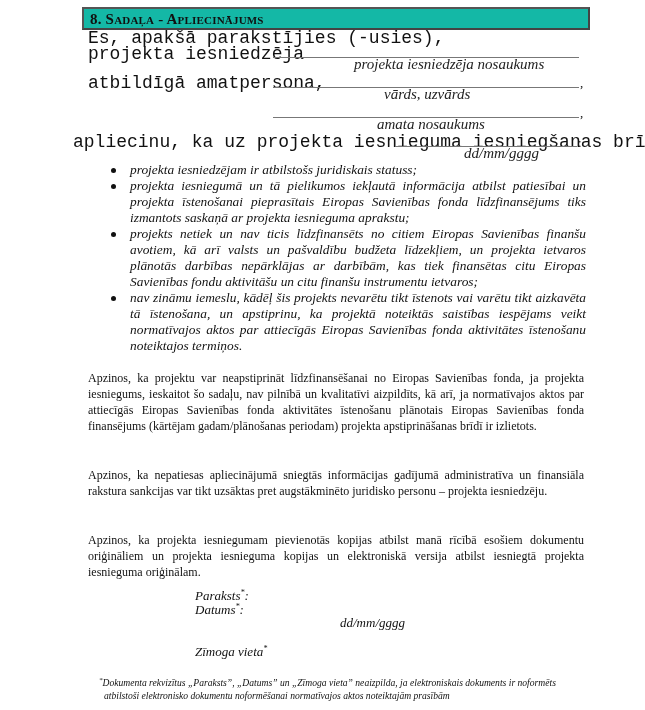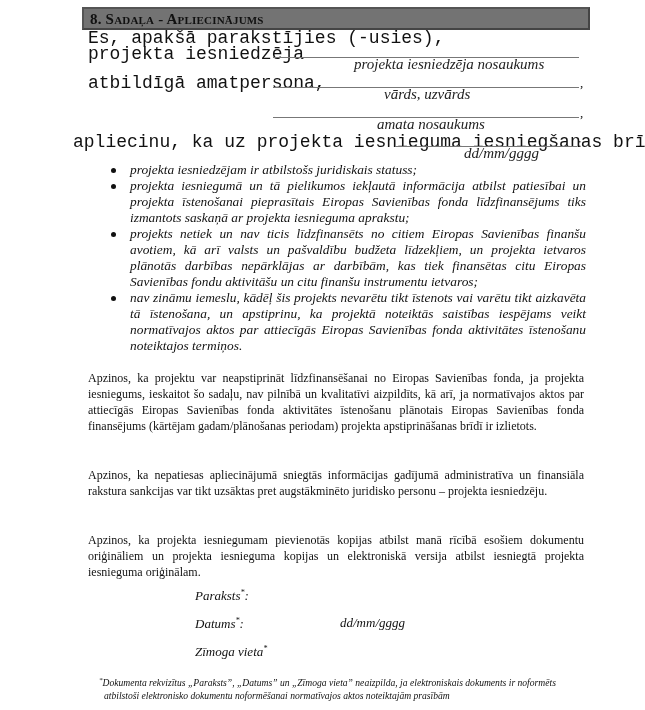--- a/index.html
+++ b/index.html
@@ -1,20 +1,20 @@
 <!DOCTYPE html>
 <html><head>
 <meta charset="utf-8">
 <style>
   html, body { margin: 0; padding: 0; background: #ffffff; }
   body { width: 645px; height: 710px; position: relative; overflow: hidden;
          font-family: "Liberation Serif", serif; color: #111; }
   .abs { position: absolute; }
   .t { font-size: 18px; line-height: 16px; white-space: nowrap; font-family: Liberation Mono, monospace; }
-  .header-box { left: 82px; top: 7px; width: 504px; height: 19px; background: #737373;
+  .header-box { left: 82px; top: 7px; width: 504px; height: 19px; background: #14b8a6;
                 border: 2px solid #555; border-right-color:#444; border-bottom-color:#444; box-sizing: content-box; }
   .header-title { left: 6px; top: 1px; font-size: 15px; font-weight: bold; line-height: 18px; font-variant: small-caps; letter-spacing: 0.2px; }
   .hr { height: 1px; background: #777; }
   .caption { font-style: italic; font-size: 15px; line-height: 11px; white-space: nowrap; font-family: Liberation Serif, serif; color:#222; }
   .punct { font-size: 13px; line-height: 14px; }
   .bullets { left: 108px; top: 162px; width: 478px; margin: 0; padding: 0; list-style: none; font-style: italic; }
   .bullets li { position: relative; padding-left: 22px; font-size: 13.4px; line-height: 16px; text-align: justify; }
   .bullets li .dot { position: absolute; left: 3px; top: 6px; width: 5px; height: 5px; border-radius: 50%; background: #111; }
   .para { left: 88px; width: 496px; font-size: 12px; line-height: 16px; text-align: justify; }
   .sig { font-style: italic; font-size: 13px; line-height: 14px; white-space: nowrap; }
@@ -70,21 +70,21 @@
 
 <div class="abs para" style="top:370px;">Apzinos, ka projektu var neapstiprināt līdzfinansēšanai no Eiropas Savienības fonda, ja projekta iesniegums, ieskaitot šo sadaļu, nav pilnībā un kvalitatīvi aizpildīts, kā arī, ja normatīvajos aktos par attiecīgās Eiropas Savienības fonda aktivitātes īstenošanu plānotais Eiropas Savienības fonda finansējums (kārtējam gadam/plānošanas periodam) projekta apstiprināšanas brīdī ir izlietots.</div>
 <div class="abs para" style="top:467px;">Apzinos, ka nepatiesas apliecinājumā sniegtās informācijas gadījumā administratīva un finansiāla rakstura sankcijas var tikt uzsāktas pret augstākminēto juridisko personu – projekta iesniedzēju.</div>
 <div class="abs para" style="top:532px;">Apzinos, ka projekta iesniegumam pievienotās kopijas atbilst manā rīcībā esošiem dokumentu oriģināliem un projekta iesnieguma kopijas un elektroniskā versija atbilst iesniegtā projekta iesnieguma oriģinālam.</div>
 
 <div class="abs sig" style="left:195px; top:586px;">
   <span>Paraksts</span><sup>*</sup><span>:</span>
 </div>
 <div class="abs" style="left:255px; top:584px; width:200px; height:14px;"></div>
 
-<div class="abs sig" style="left:195px; top:600px;margin-top:14px;">
+<div class="abs sig" style="left:195px; top:600px;">
   <span>Datums</span><sup>*</sup><span>:</span>
 </div>
 <div class="abs" style="left:255px; top:598px; width:200px; height:14px;"></div>
 <div class="abs sig" style="left:340px; top:616px;">dd/mm/gggg</div>
 
 <div class="abs sig" style="left:195px; top:642px;">
   <span>Zīmoga vieta</span><sup>*</sup>
 </div>
 
 <div class="abs foot" style="top:674px; text-indent:-5px; padding-left:12px; box-sizing:border-box;">

